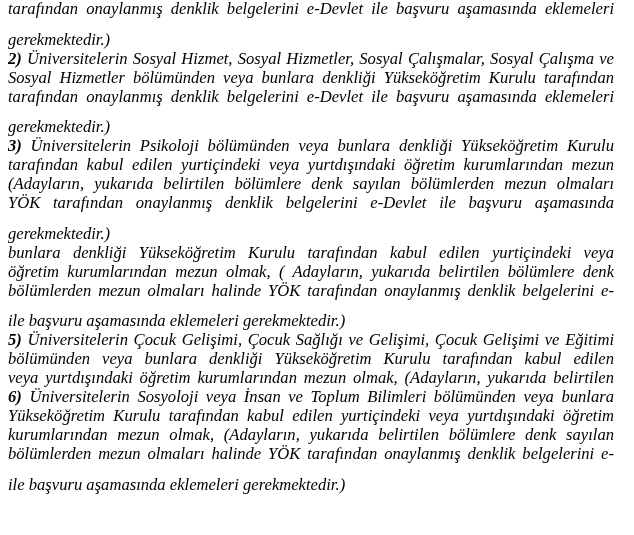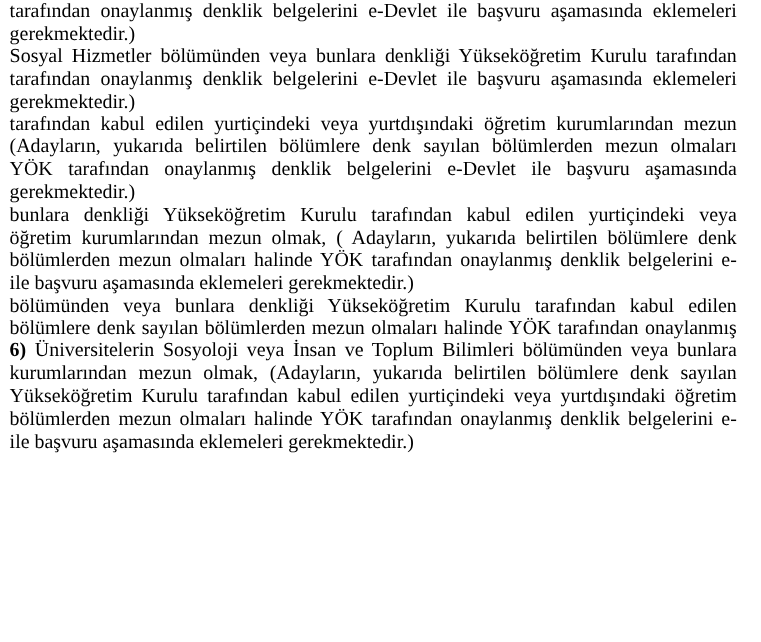--- a/index.html
+++ b/index.html
@@ -5,42 +5,45 @@
   html, body { margin: 0; padding: 0; background: #ffffff; }
   body { width: 634px; height: 535px; overflow: hidden; position: relative; }
   .doc {
     position: absolute; left: 8px; top: 0px; width: 606px;
     font-family: "Liberation Serif", "DejaVu Serif", serif;
     font-size: 16.6px; color: #000; line-height: 18.9px;
   }
   .line {
     display: block; white-space: nowrap; height: 18.9px;
     text-align: justify; text-align-last: justify;
-    white-space: normal; overflow: hidden;
+    white-space: normal; overflow: hidden; font-style: italic;
   }
-  .line.last { text-align-last: left; }
+  .line.last { text-align-last: left; margin-top: 12px; }
   .num { font-weight: bold; }
 </style>
 </head>
 <body>
 
 <div class="doc" id="doc">
     <div class="line"><span>tarafından onaylanmış denklik belgelerini e-Devlet ile başvuru aşamasında eklemeleri</span></div>
     <div class="line last"><span>gerekmektedir.)</span></div>
+    <div class="line"><span class="num">2)</span> <span>Üniversitelerin Sosyal Hizmet, Sosyal Hizmetler, Sosyal Çalışmalar, Sosyal Çalışma ve</span></div>
     <div class="line"><span>Sosyal Hizmetler bölümünden veya bunlara denkliği Yükseköğretim Kurulu tarafından kabul</span></div>
     <div class="line"><span>tarafından onaylanmış denklik belgelerini e-Devlet ile başvuru aşamasında eklemeleri</span></div>
     <div class="line last"><span>gerekmektedir.)</span></div>
+    <div class="line"><span class="num">3)</span> <span>Üniversitelerin Psikoloji bölümünden veya bunlara denkliği Yükseköğretim Kurulu</span></div>
     <div class="line"><span>tarafından kabul edilen yurtiçindeki veya yurtdışındaki öğretim kurumlarından mezun olmak,</span></div>
     <div class="line"><span>(Adayların, yukarıda belirtilen bölümlere denk sayılan bölümlerden mezun olmaları halinde</span></div>
     <div class="line"><span>YÖK tarafından onaylanmış denklik belgelerini e-Devlet ile başvuru aşamasında eklemeleri</span></div>
     <div class="line last"><span>gerekmektedir.)</span></div>
     <div class="line"><span>bunlara denkliği Yükseköğretim Kurulu tarafından kabul edilen yurtiçindeki veya yurtdışındaki</span></div>
     <div class="line"><span>öğretim kurumlarından mezun olmak, ( Adayların, yukarıda belirtilen bölümlere denk sayılan</span></div>
     <div class="line"><span>bölümlerden mezun olmaları halinde YÖK tarafından onaylanmış denklik belgelerini e-Devlet</span></div>
     <div class="line last"><span>ile başvuru aşamasında eklemeleri gerekmektedir.)</span></div>
+    <div class="line"><span class="num">5)</span> <span>Üniversitelerin Çocuk Gelişimi, Çocuk Sağlığı ve Gelişimi, Çocuk Gelişimi ve Eğitimi</span></div>
     <div class="line"><span>bölümünden veya bunlara denkliği Yükseköğretim Kurulu tarafından kabul edilen yurtiçindeki</span></div>
-    <div class="line"><span>bölümlere denk sayılan bölümlerden mezun olmaları halinde YÖK tarafından onaylanmış</span></div>
+    <div class="line"><span>veya yurtdışındaki öğretim kurumlarından mezun olmak, (Adayların, yukarıda belirtilen</span></div>
     <div class="line"><span class="num">6)</span> <span>Üniversitelerin Sosyoloji veya İnsan ve Toplum Bilimleri bölümünden veya bunlara denkliği</span></div>
+    <div class="line"><span>Yükseköğretim Kurulu tarafından kabul edilen yurtiçindeki veya yurtdışındaki öğretim</span></div>
     <div class="line"><span>kurumlarından mezun olmak, (Adayların, yukarıda belirtilen bölümlere denk sayılan</span></div>
-    <div class="line"><span>Yükseköğretim Kurulu tarafından kabul edilen yurtiçindeki veya yurtdışındaki öğretim</span></div>
     <div class="line"><span>bölümlerden mezun olmaları halinde YÖK tarafından onaylanmış denklik belgelerini e-Devlet</span></div>
     <div class="line last"><span>ile başvuru aşamasında eklemeleri gerekmektedir.)</span></div>
   </div>
 
 </body></html>

